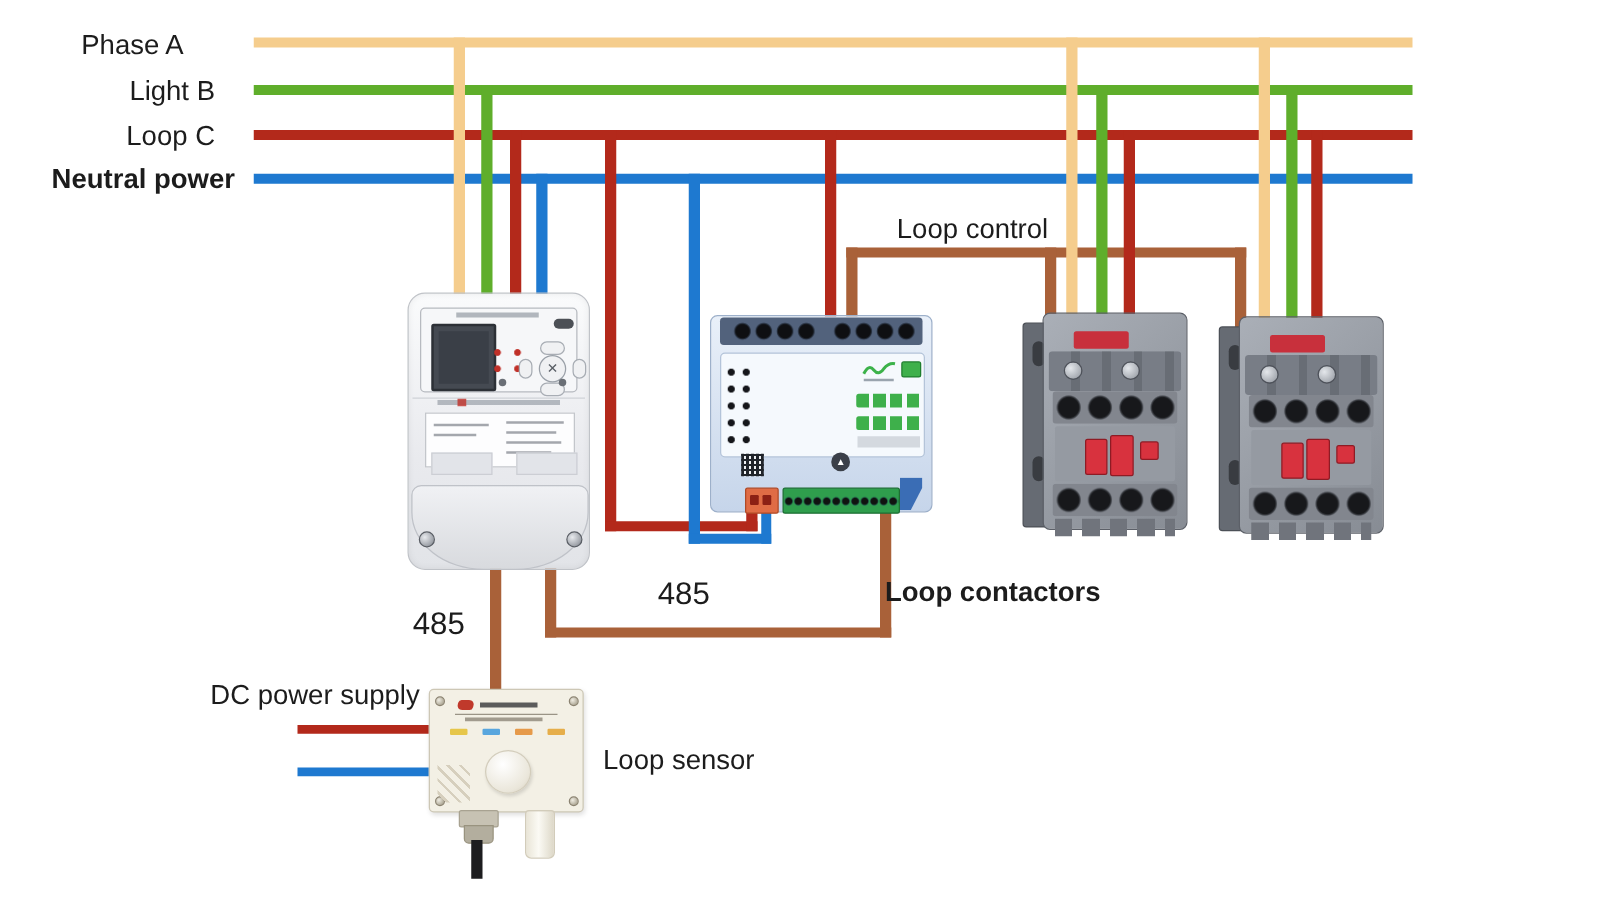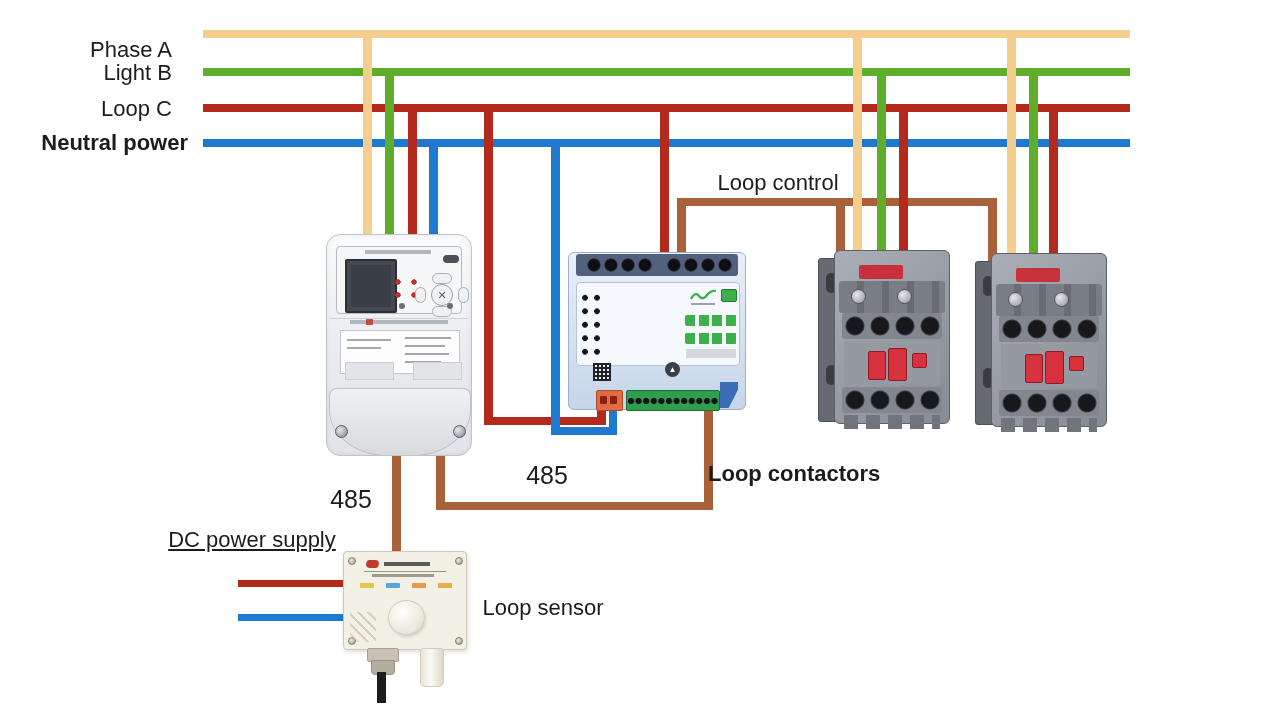--- a/index.html
+++ b/index.html
@@ -302,25 +302,25 @@
       <div class="sn-chip" style="left:94px;background:#e6ae4a;"></div>
       <div class="sn-vent"></div>
       <div class="sn-dome"></div>
     </div>
     <div class="sn-gl1"></div>
     <div class="sn-gl2"></div>
     <div class="sn-cable"></div>
     <div class="sn-cyl"></div>
   </div>
 
-  <div class="phl" style="left:40px;top:38px;width:132px;">Phase A</div>
+  <div class="phl" style="left:40px;top:24px;width:132px;text-align:center;">Phase A</div>
   <div class="phl" style="left:40px;top:61px;width:132px;">Light B</div>
   <div class="phl" style="left:40px;top:97px;width:132px;">Loop C</div>
   <div class="phl b" style="left:38px;top:131px;width:150px;font-weight:bold;">Neutral power</div>
 
   <div class="lbl" style="left:700px;top:171px;width:156px;">Loop control</div>
   <div class="lbl" style="left:516px;top:463px;width:62px;font-size:25px;">485</div>
   <div class="lbl" style="left:322px;top:487px;width:58px;font-size:25px;">485</div>
   <div class="lbl b" style="left:708px;top:462px;width:150px;">Loop contactors</div>
-  <div class="lbl" style="left:168px;top:528px;width:168px;text-decoration:underline;">DC power supply</div>
+  <div class="lbl" style="left:168px;top:544px;width:168px;">DC power supply</div>
   <div class="lbl" style="left:482px;top:596px;width:122px;">Loop sensor</div>
 
 </div>
 
 </body></html>

